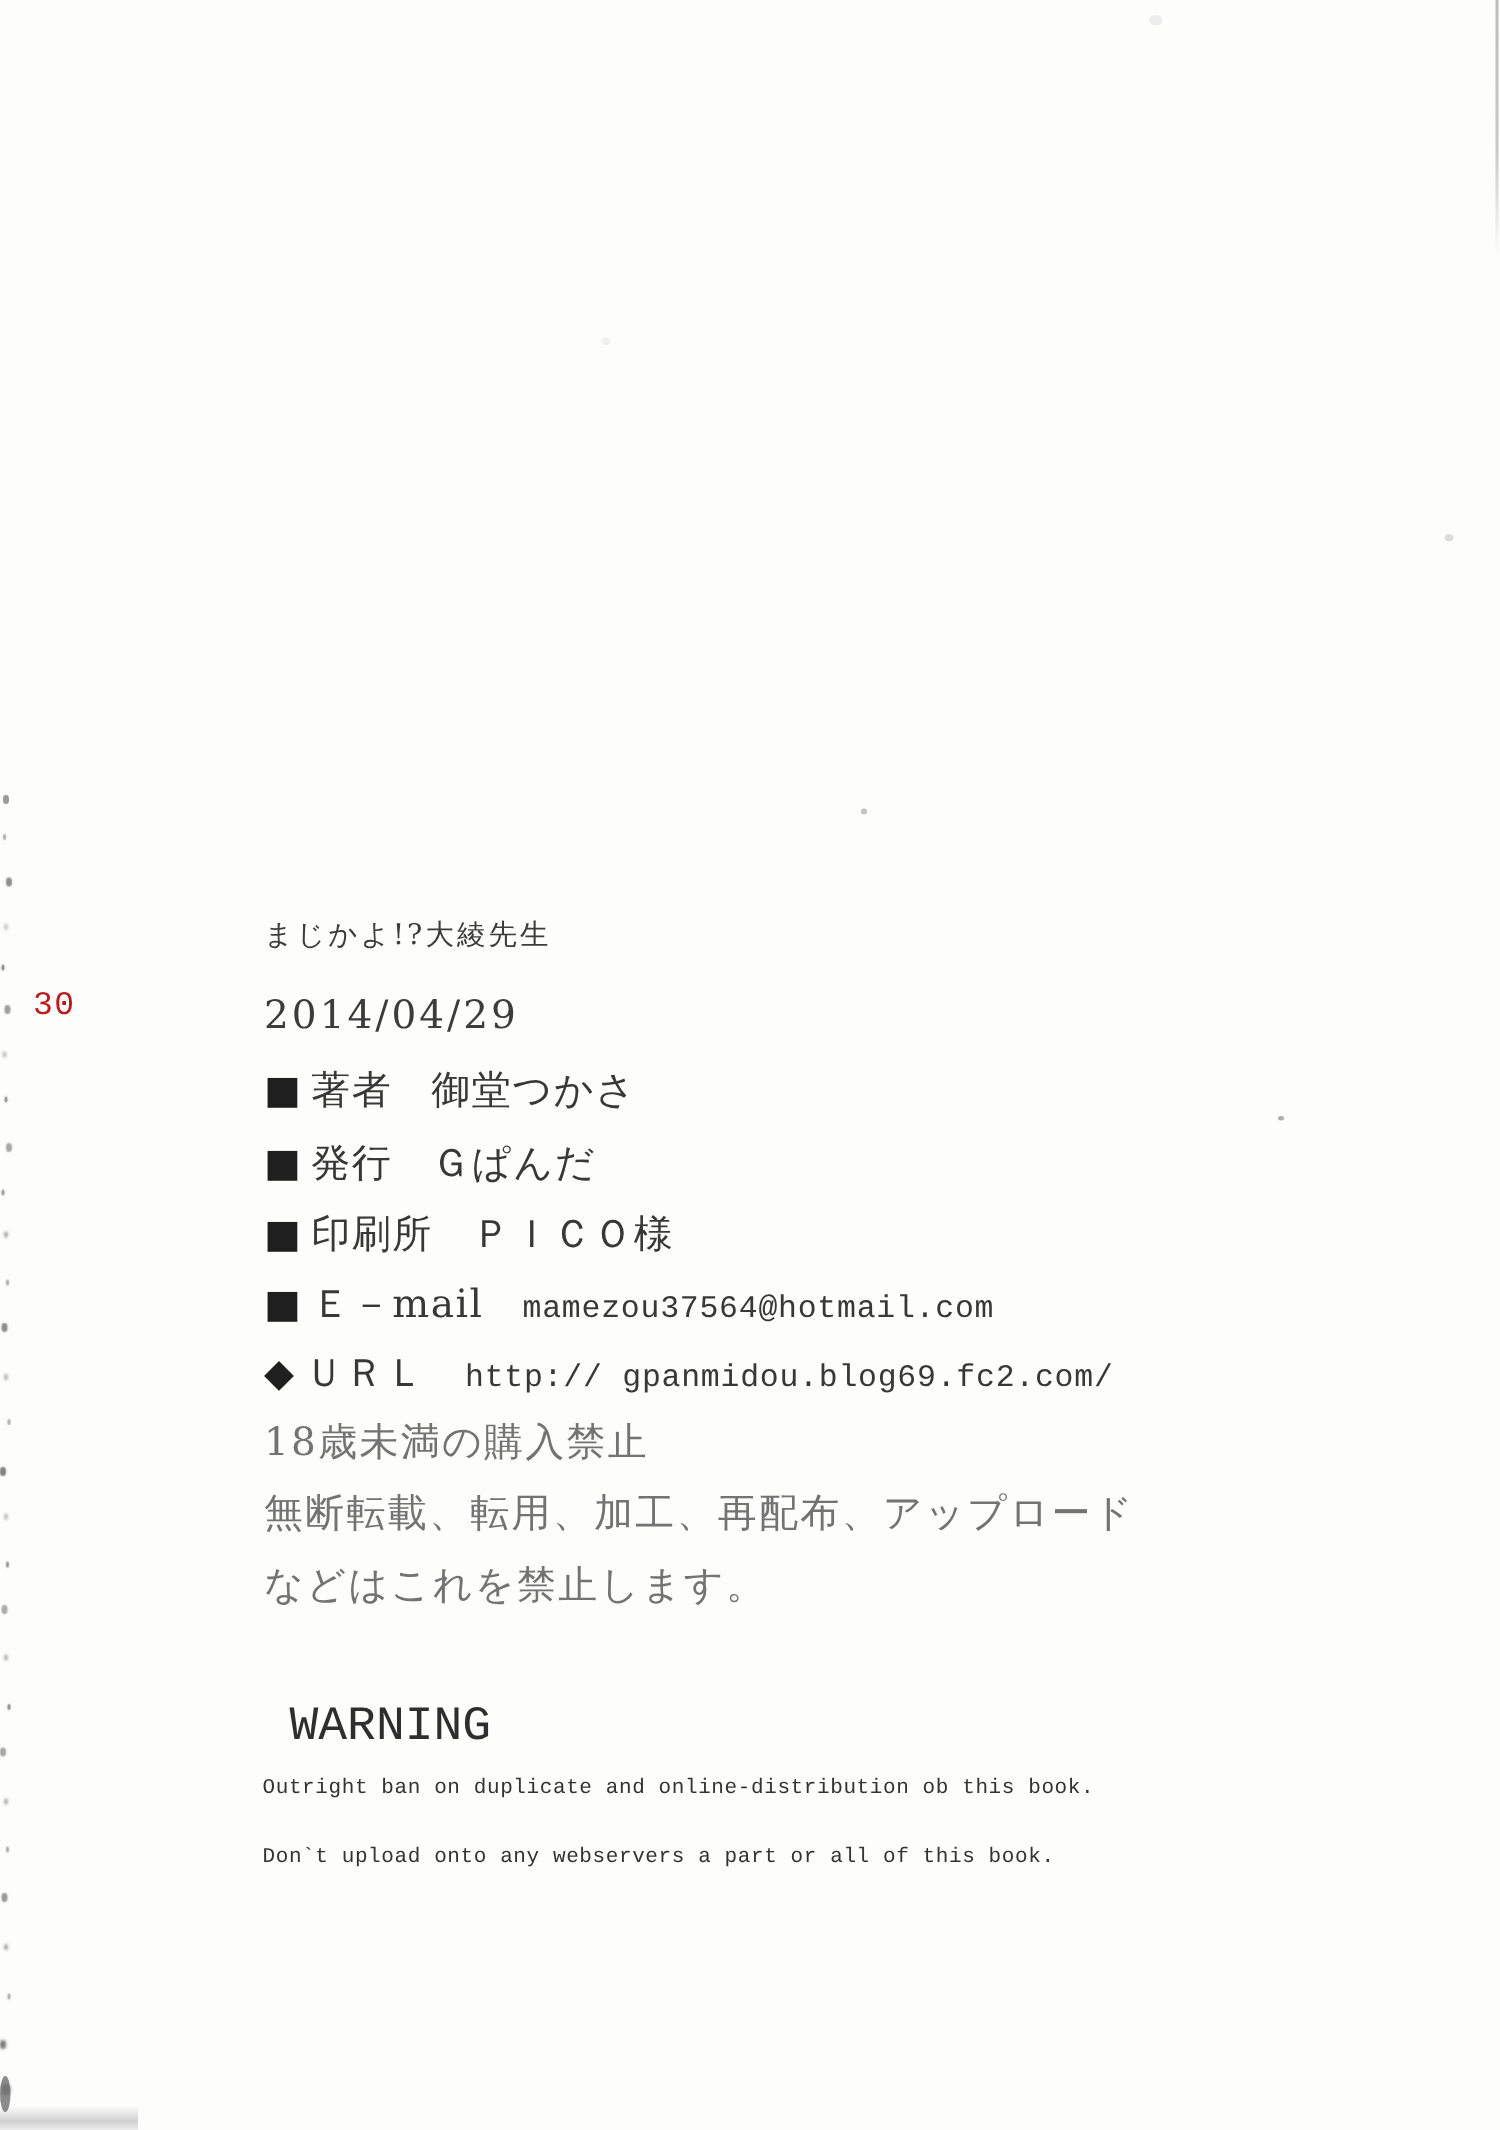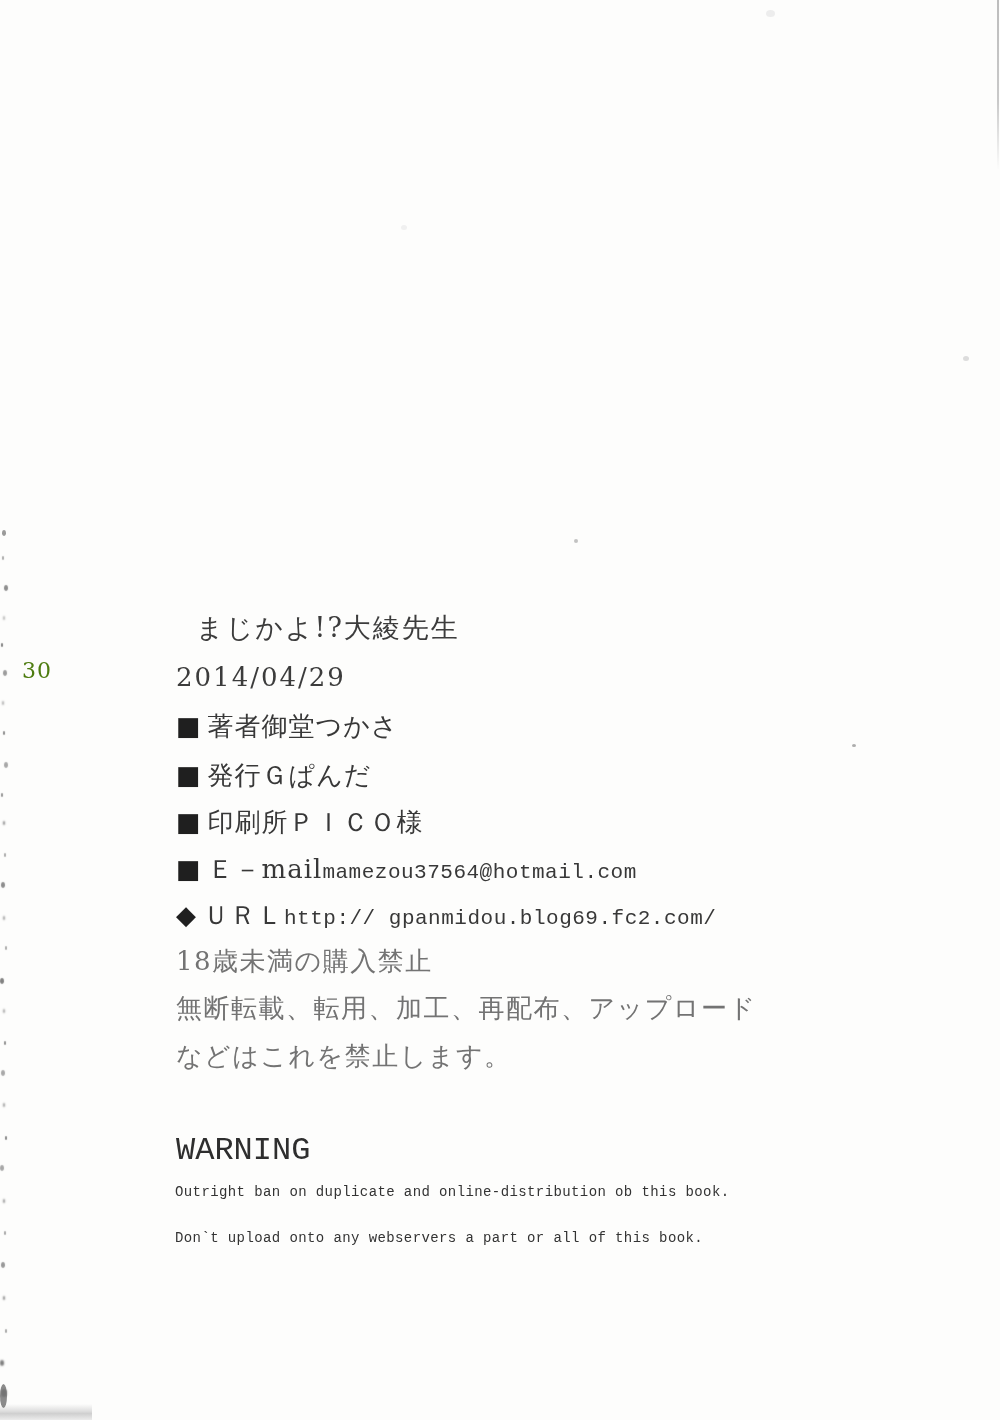--- a/index.html
+++ b/index.html
@@ -14,62 +14,62 @@
     background: #fdfdfc;
     overflow: hidden;
     font-family: "DejaVu Serif", "Liberation Serif", serif;
     color: #3a3a3a;
   }
   .abs { position: absolute; white-space: nowrap; }
 
   .page-number {
     left: 22px; top: 658px;
     font-size: 22px;
-    color: #4d7c0f;
+    color: #b91c1c;
     letter-spacing: 1px;
+    font-family: Liberation Mono, monospace;
   }
   .doujin-title {
     left: 176px; top: 610px;
-    font-size: 27px;
+    font-size: 19px;
     letter-spacing: 2px;
     color: #3c3c3c;
-    margin-left: 20px;
   }
   .pub-date {
     left: 176px; top: 662px;
     font-size: 26px;
     letter-spacing: 2px;
     color: #3c3c3c;
   }
   .colophon-row {
     left: 176px;
     font-size: 26px;
     letter-spacing: 1px;
     color: #383838;
   }
   .colophon-row .bullet {
     color: #1f1f1f;
     margin-right: 6px;
   }
-  .colophon-row .value { }
+  .colophon-row .value { margin-left: 26px; }
   .mono-text {
     font-family: "Liberation Mono", "DejaVu Sans Mono", monospace;
     letter-spacing: 0.5px;
   }
   .colophon-row .value.mono-text { font-size: 21px; }
 
   .notice-line {
     left: 176px;
     font-size: 26px;
     letter-spacing: 1.5px;
     color: #737373;
   }
 
   .warning-heading {
-    left: 176px; top: 1132px;
+    left: 193px; top: 1132px;
     font-family: "Liberation Mono", "DejaVu Sans Mono", monospace;
     font-size: 32px;
     letter-spacing: 0px;
     color: #2e2e2e;
   }
   .warning-line {
     left: 175px;
     font-family: "Liberation Mono", "DejaVu Sans Mono", monospace;
     font-size: 14px;
     letter-spacing: 0.4px;

